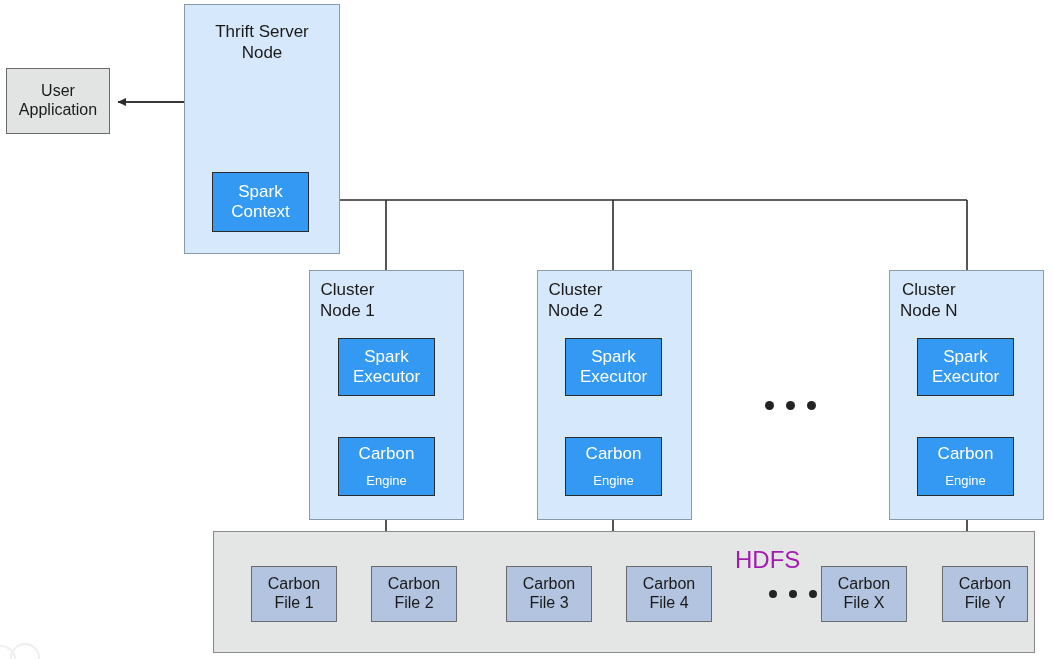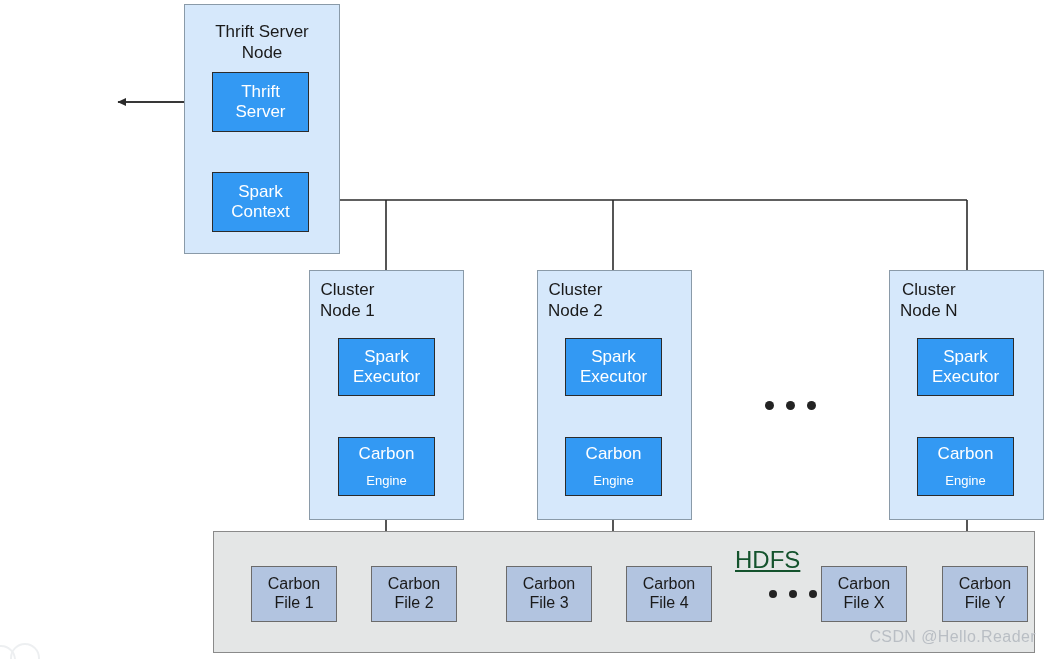--- a/index.html
+++ b/index.html
@@ -22,21 +22,21 @@
 
   
   .blue-box{background:#3399f3;border:1px solid #2b2b2b;color:#ffffff;font-size:17px;}
   .blue-box .sub{font-size:13px;margin-top:9px;}
 
   
   .grey-box{background:#e2e4e4;border:1px solid #6b6b6b;color:#1a1a1a;font-size:16px;}
 
   
   .hdfs-container{background:#e4e6e6;border:1px solid #8a8a8a;}
-  .hdfs-label{position:absolute;font-size:24px;color:#14532d;text-decoration:underline;}
+  .hdfs-label{position:absolute;font-size:24px;color:#a21caf;}
 
   
   .file-box{background:#b2c4e0;border:1px solid #6b6b6b;color:#1a1a1a;font-size:16px;}
 
   .dots{position:absolute;display:flex;gap:12px;align-items:center;}
   .dots i{display:block;width:9px;height:9px;border-radius:50%;background:#232323;}
   .dots.small i{width:8px;height:8px;}
 
   .watermark{position:absolute;font-size:16px;color:#b9bec4;letter-spacing:.4px;}
   .wm-corner{position:absolute;left:-14px;bottom:-16px;width:60px;height:34px;opacity:.55;}
@@ -88,28 +88,28 @@
       <path d="M613,545 L613,503" marker-end="url(#ah)"></path>
       <path d="M613,545 L549,545 L549,560" marker-end="url(#ah)"></path>
       <path d="M613,545 L669,545 L669,560" marker-end="url(#ah)"></path>
 
       <path d="M967,545 L967,503" marker-end="url(#ah)"></path>
       <path d="M967,545 L864,545 L864,560" marker-end="url(#ah)"></path>
       <path d="M967,545 L985,545 L985,560" marker-end="url(#ah)"></path>
     </g>
   </svg>
 
+  <div class="box grey-box" style="left:6px;top:68px;width:104px;height:66px;">
+    <span style="white-space:pre-line;">User
+Application</span>
+  </div>
 
   <div class="node-container" style="position:absolute;left:184px;top:4px;width:154px;height:248px;">
     <div class="node-title" style="left:0;right:0;top:16px;text-align:center;">Thrift Server
 Node</div>
-  </div>
-  <div class="box blue-box" style="left:212px;top:72px;width:97px;height:60px;">
-    <span style="white-space:pre-line;">Thrift
-Server</span>
   </div>
   <div class="box blue-box" style="left:212px;top:172px;width:97px;height:60px;">
     <span style="white-space:pre-line;">Spark
 Context</span>
   </div>
 
   <div class="node-container" style="position:absolute;left:309px;top:270px;width:153px;height:248px;">
     <div class="node-title">Cluster
 Node 1</div>
   </div>
@@ -180,19 +180,18 @@
   </div>
   <div class="box file-box" style="left:821px;top:566px;width:86px;height:56px;">
     <span style="white-space:pre-line;">Carbon
 File X</span>
   </div>
   <div class="box file-box" style="left:942px;top:566px;width:86px;height:56px;">
     <span style="white-space:pre-line;">Carbon
 File Y</span>
   </div>
 
-  <div class="watermark" style="right:17px;bottom:13px;">CSDN @Hello.Reader</div>
   <div class="wm-corner">
     <span style="left:0;top:4px;"></span>
     <span style="left:24px;top:2px;"></span>
   </div>
 
 </div>
 
 </body></html>

